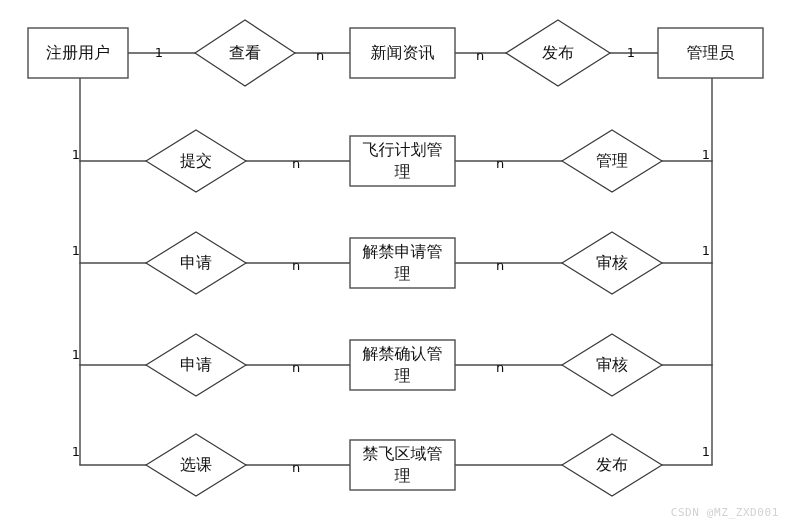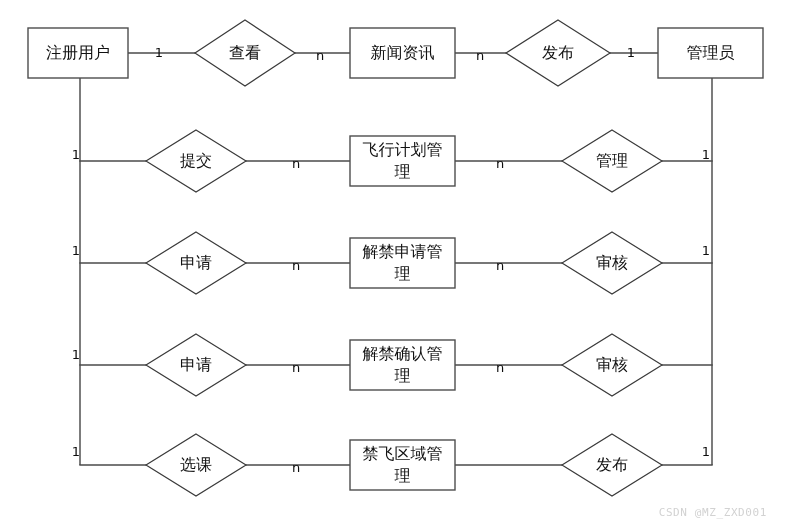--- a/index.html
+++ b/index.html
@@ -53,21 +53,21 @@
   }
   .card-label {
     font-family: "DejaVu Sans", "Liberation Sans", sans-serif;
     font-size: 13px;
     fill: #0d0d0d;
     text-anchor: middle;
     dominant-baseline: middle;
   }
   .watermark {
     position: absolute;
-    right: 24px;
+    right: 12px;
     bottom: 5px;
     font-family: "DejaVu Sans Mono", "Liberation Mono", monospace;
     font-size: 11px;
     letter-spacing: 0.6px;
     color: #d2d2d2;
     user-select: none;
   }
 </style>
 </head>
 <body>

